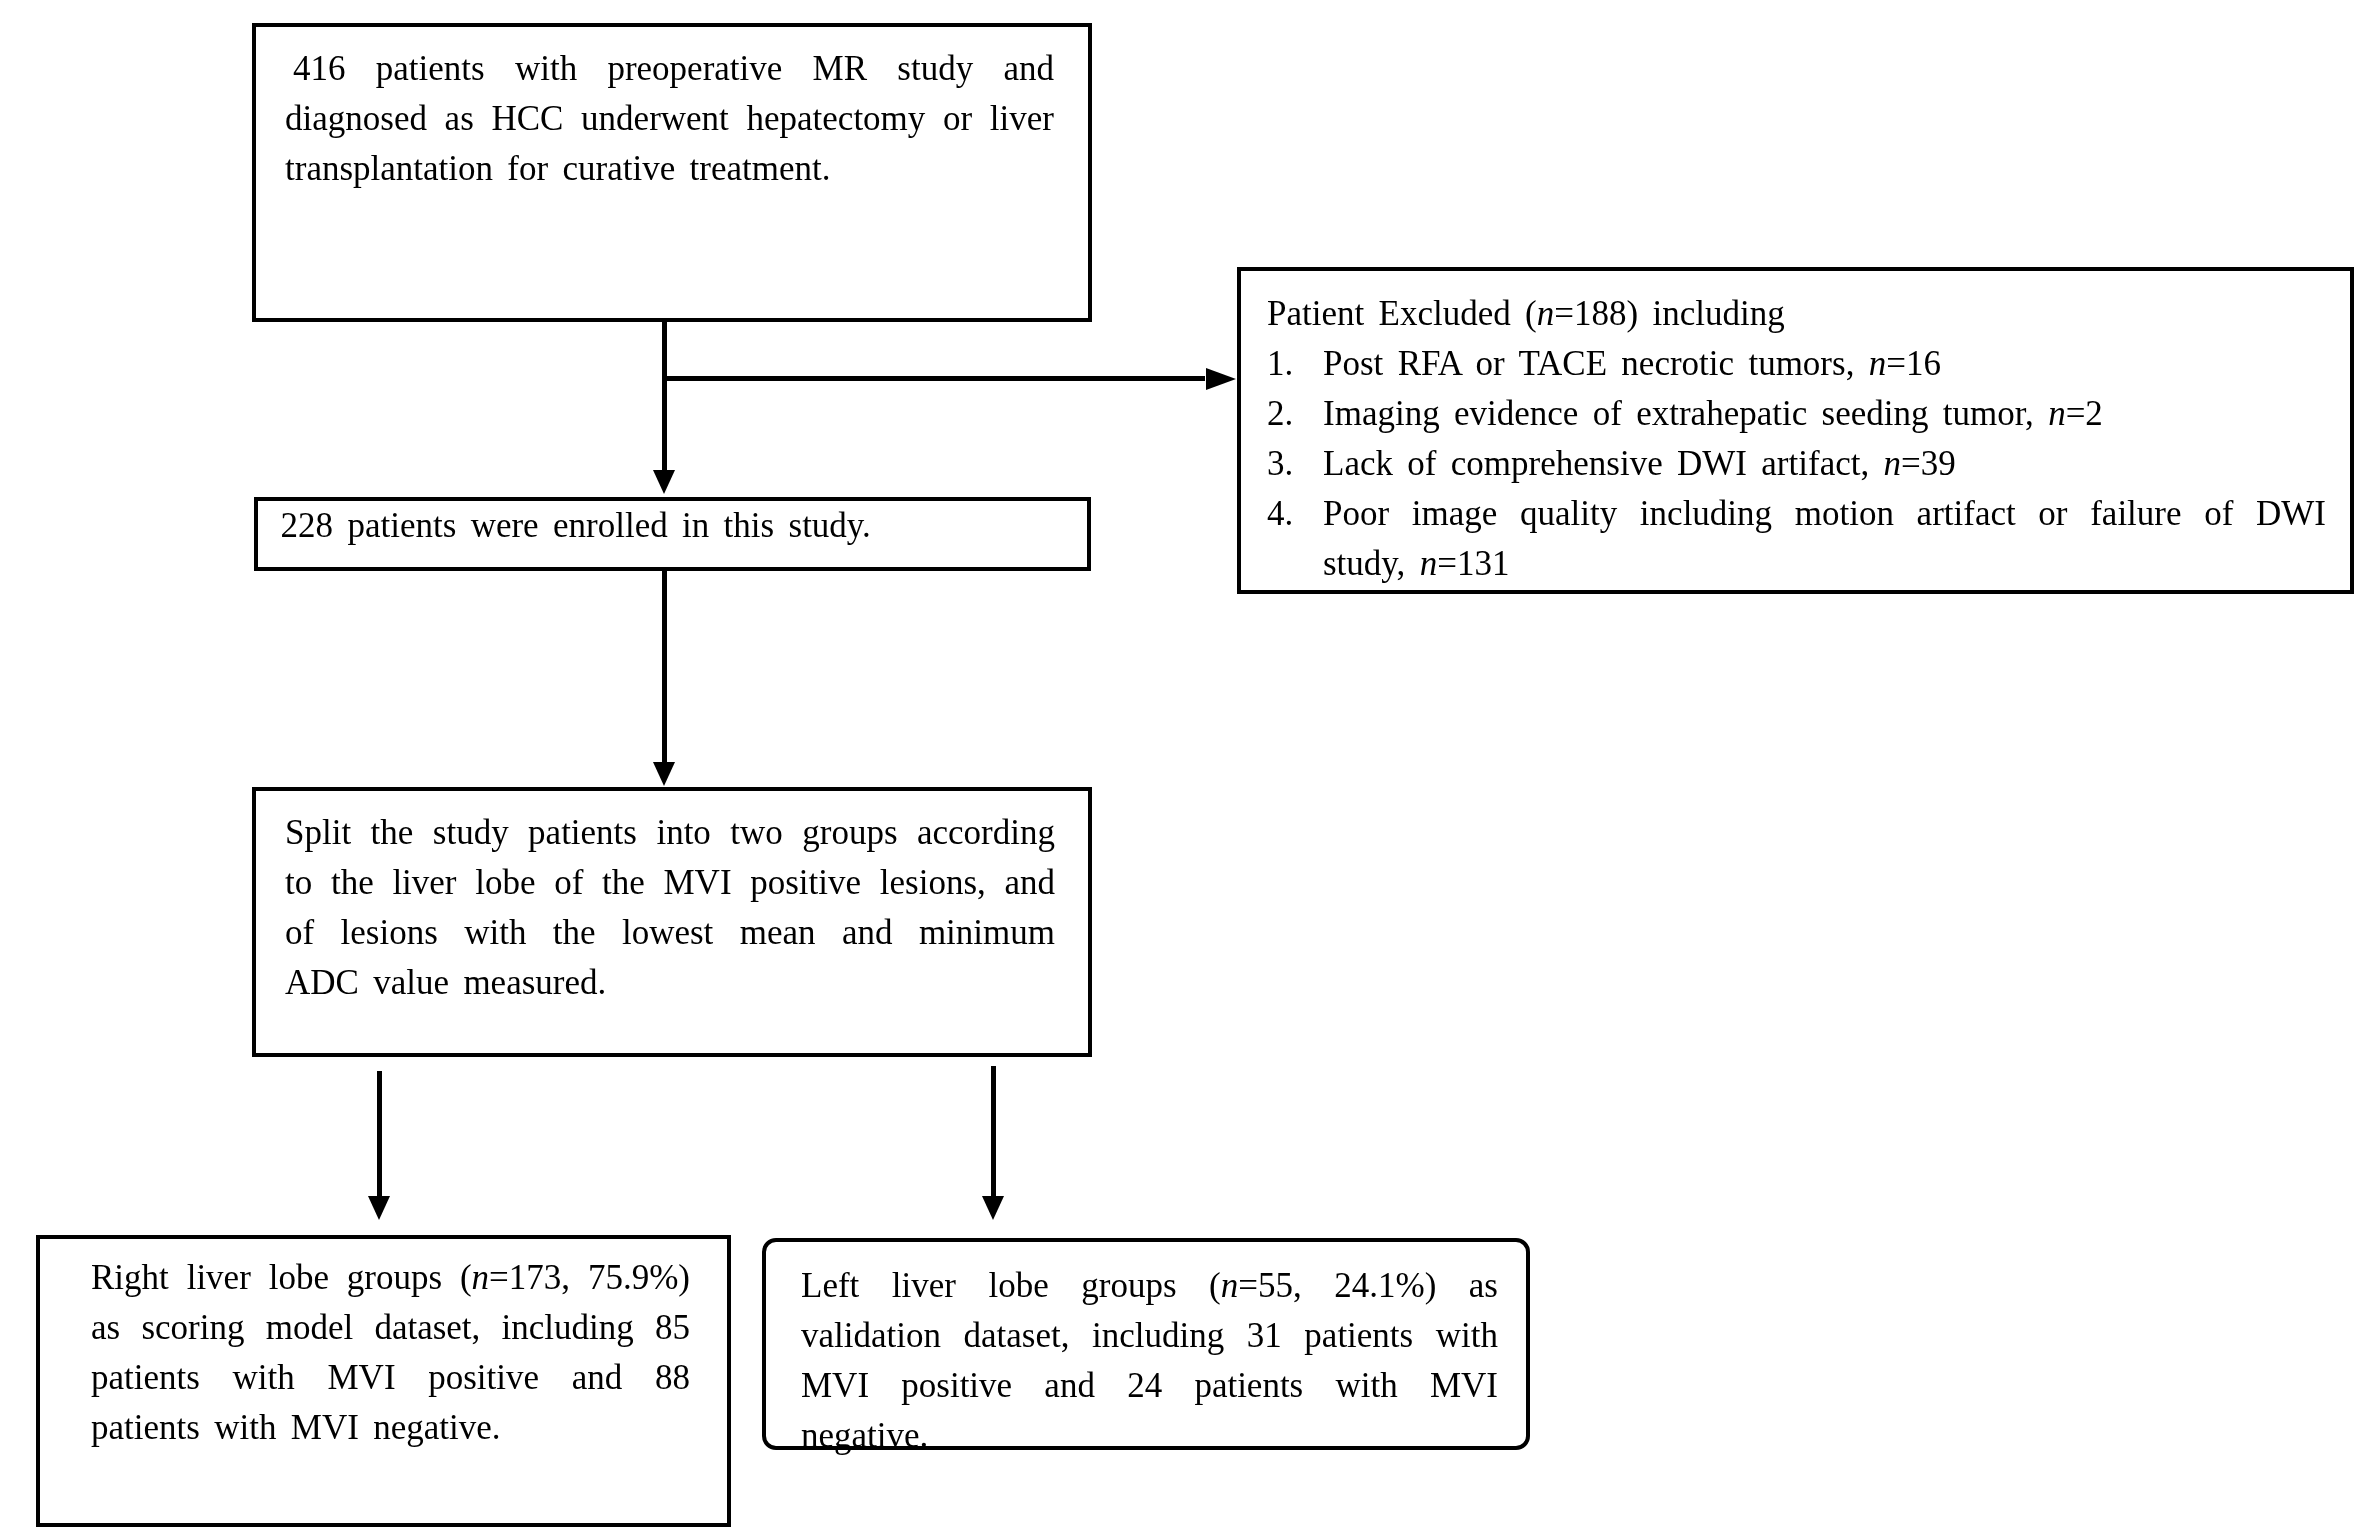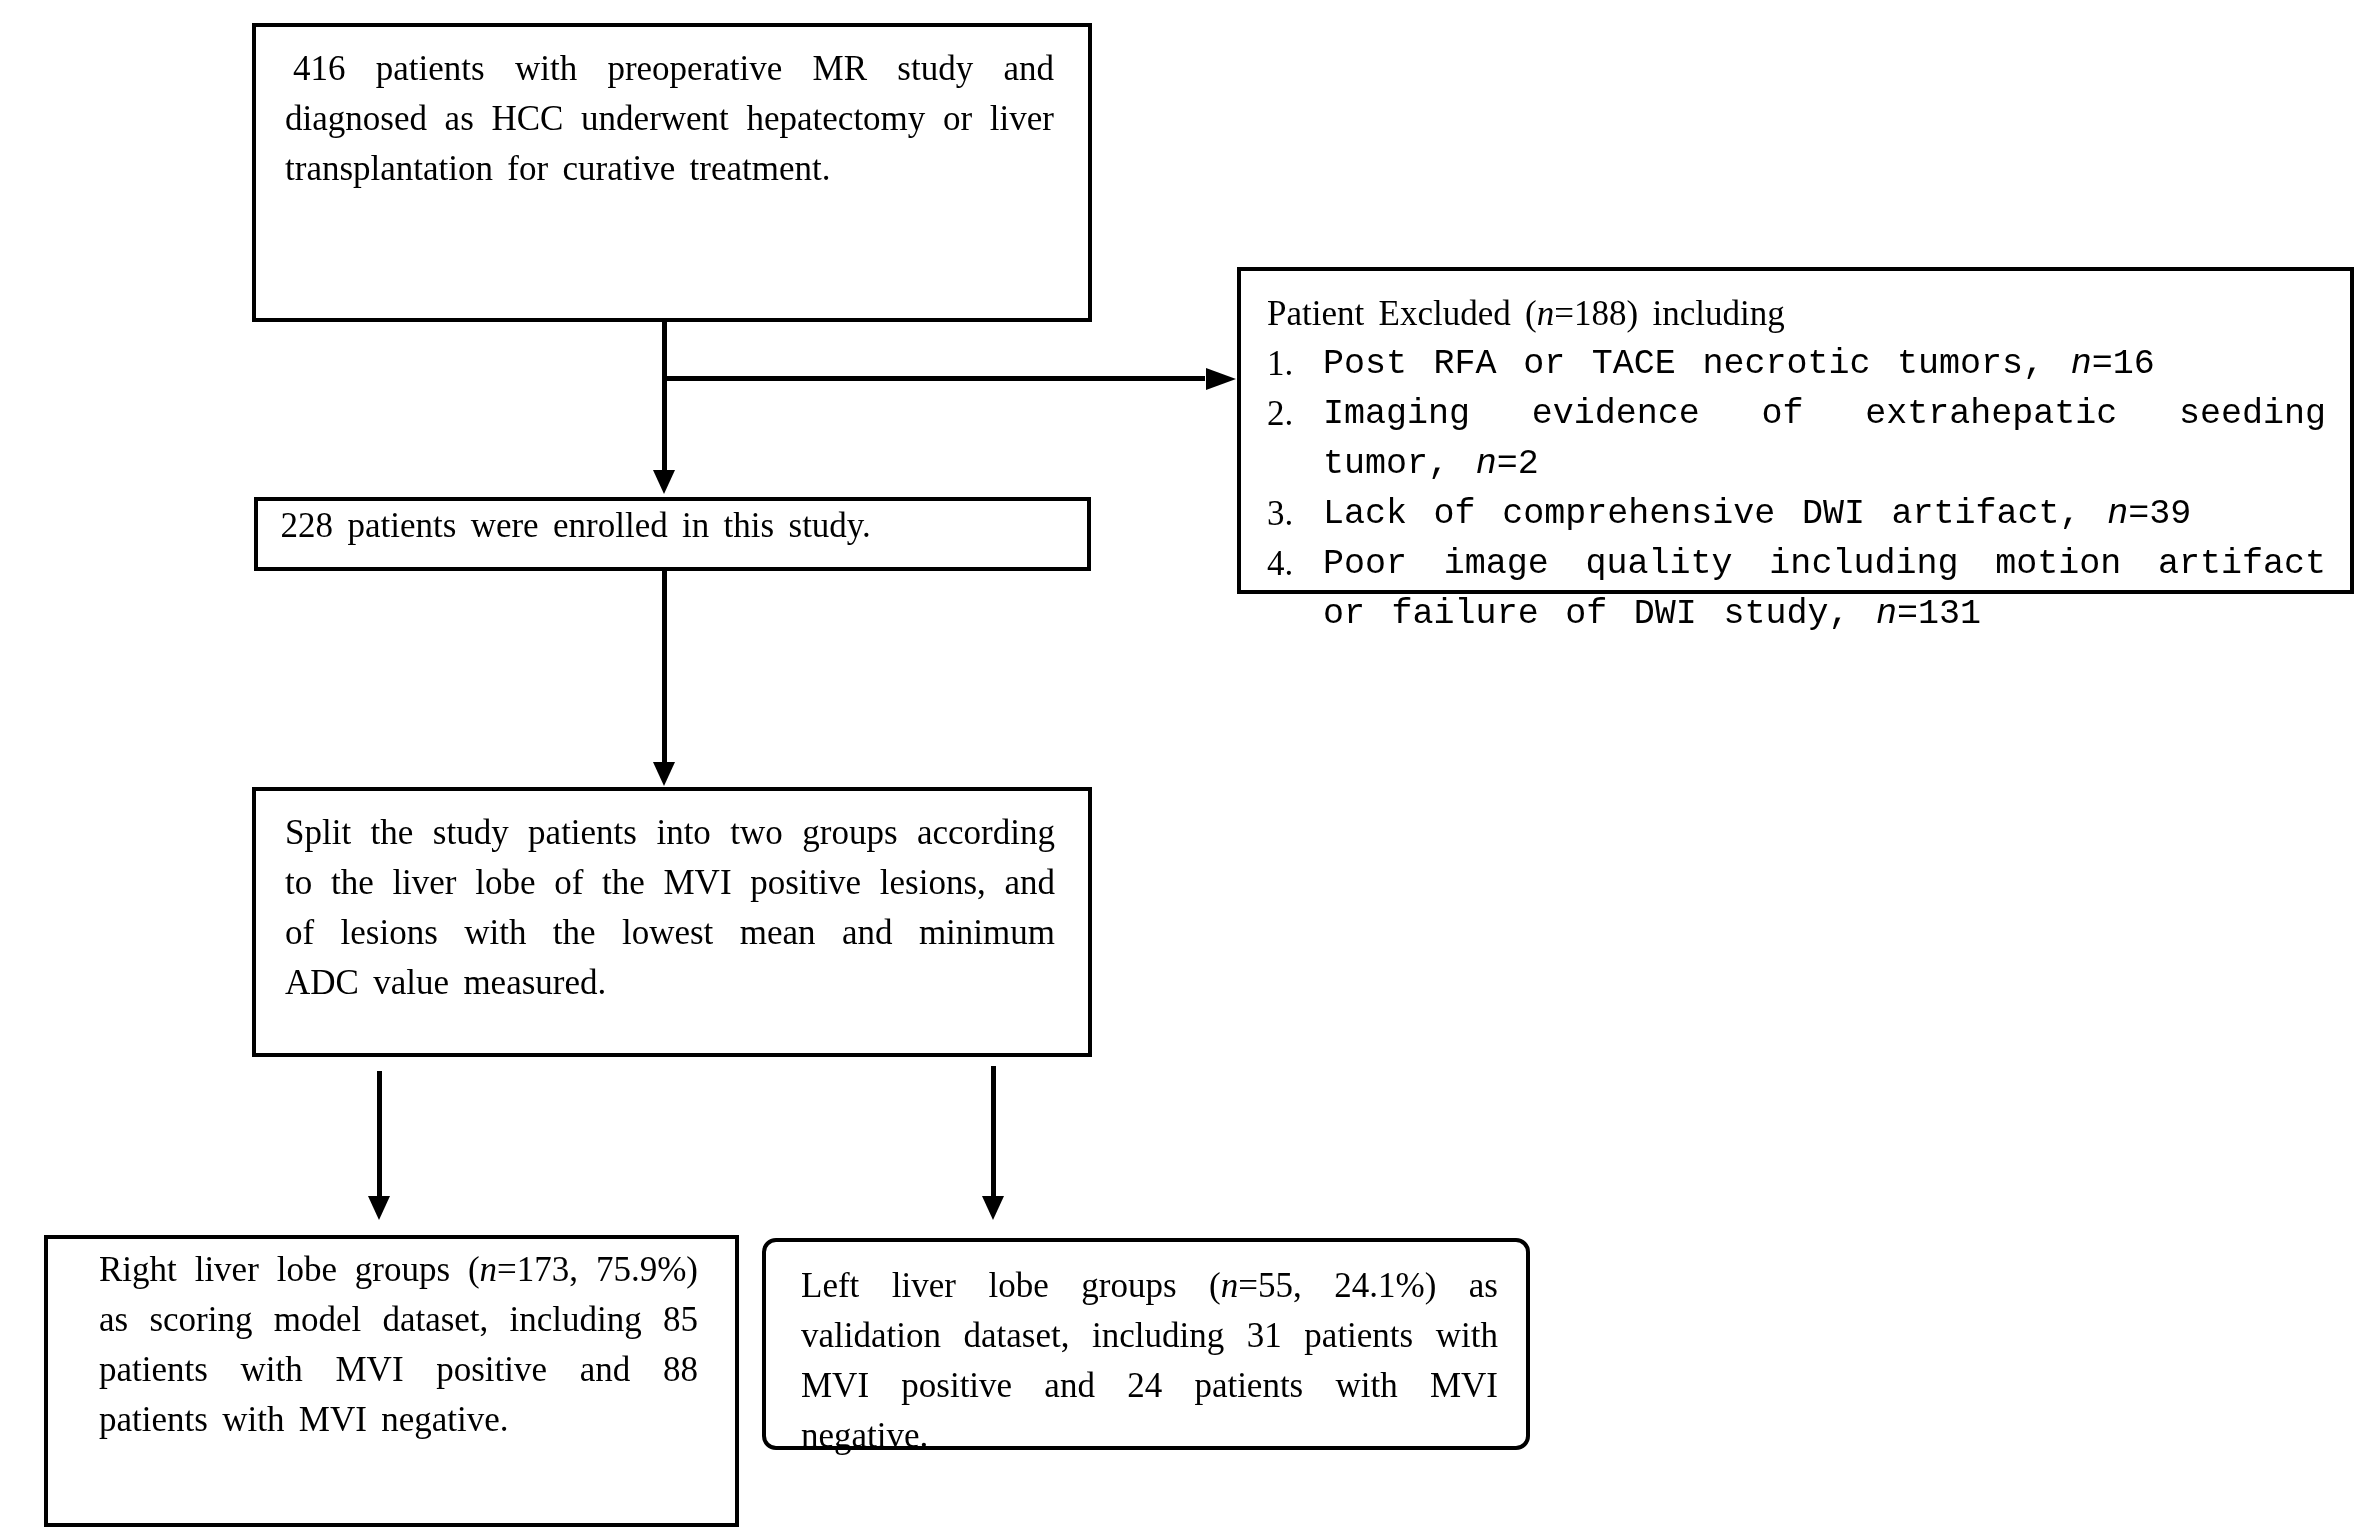--- a/index.html
+++ b/index.html
@@ -33,35 +33,35 @@
   }
   .it{font-style:italic;}
   
   #box-eligible{left:252px;top:22.6px;width:840px;height:299px;padding:17px 34px 0 29px;}
   #box-eligible p{text-indent:8px;}
   #box-excluded{left:1237px;top:267px;width:1117px;height:327px;padding:18px 24px 0 26px;}
   #box-excluded .xitem{
     display:grid;
     grid-template-columns:56px 1fr;
   }
-  #box-excluded .xitem p{text-align:justify;font-family:Liberation Mono, monospace;}
+  #box-excluded .xitem p{text-align:justify;}
   #box-excluded .num{
     font-size:35px;
     line-height:50px;
     word-spacing:5.6px;
   }
   #box-enrolled{
     left:254px;top:497px;width:837px;height:74px;
     border-width:4.5px;
     display:flex;
     padding-left:22.6px;
   }
   #box-enrolled p{text-align:left;}
   #box-split{left:252px;top:787px;width:840px;height:270px;padding:17px 33px 0 29px;}
-  #box-right-lobe{left:36px;top:1235px;width:695px;height:292px;padding:6px 37px 0 51px;margin-left:8px;}
+  #box-right-lobe{left:36px;top:1235px;width:695px;height:292px;padding:14px 37px 0 51px;}
   #box-left-lobe{left:762px;top:1238px;width:768px;height:212px;padding:19px 28px 0 35px;border-radius:14px;}
   
   .vline{position:absolute;width:4.5px;background:var(--line-color);}
   .hline{position:absolute;height:5px;background:var(--line-color);}
   .head-down{
     position:absolute;width:0;height:0;
     border-left:11.3px solid transparent;
     border-right:11.3px solid transparent;
     border-top:24px solid var(--line-color);
   }

